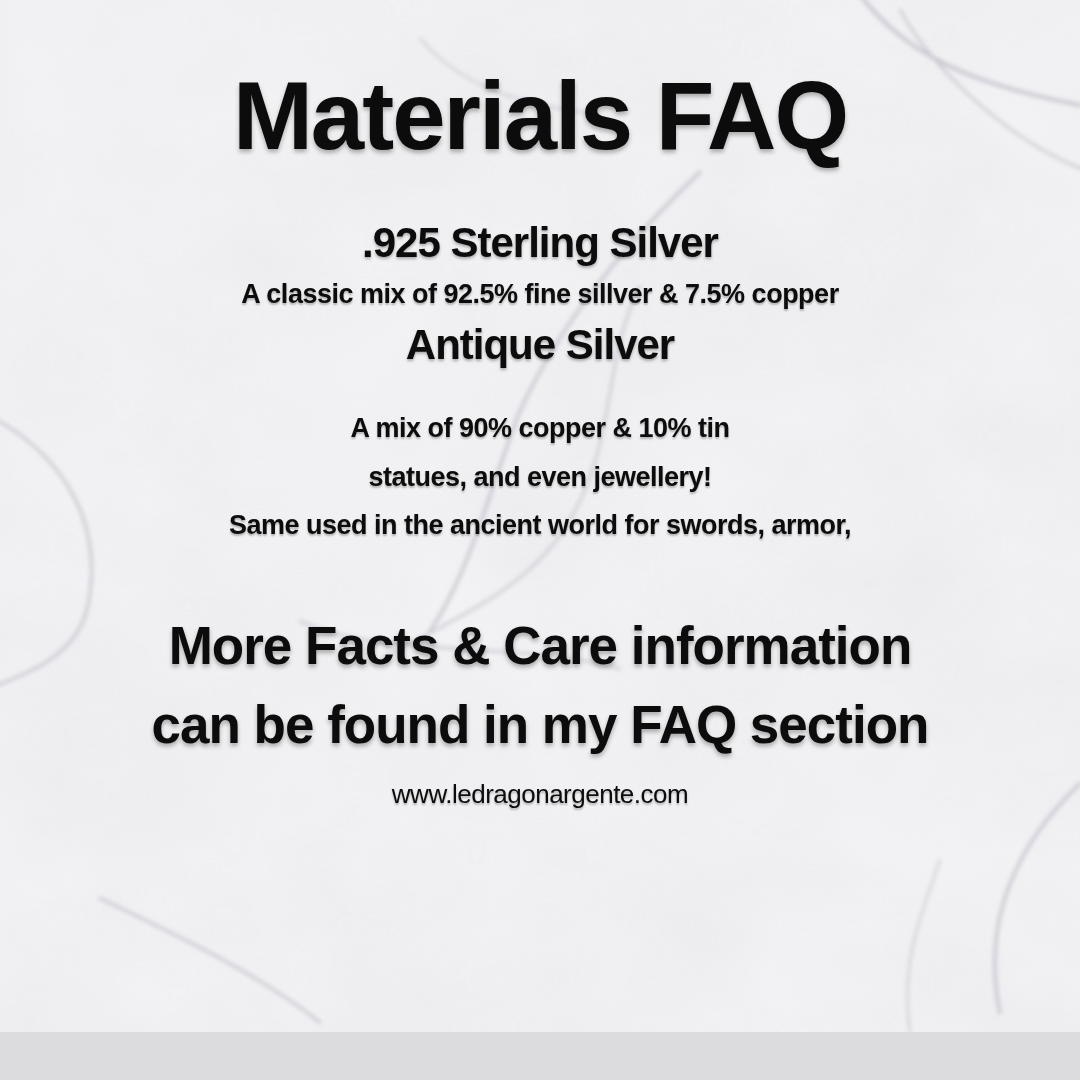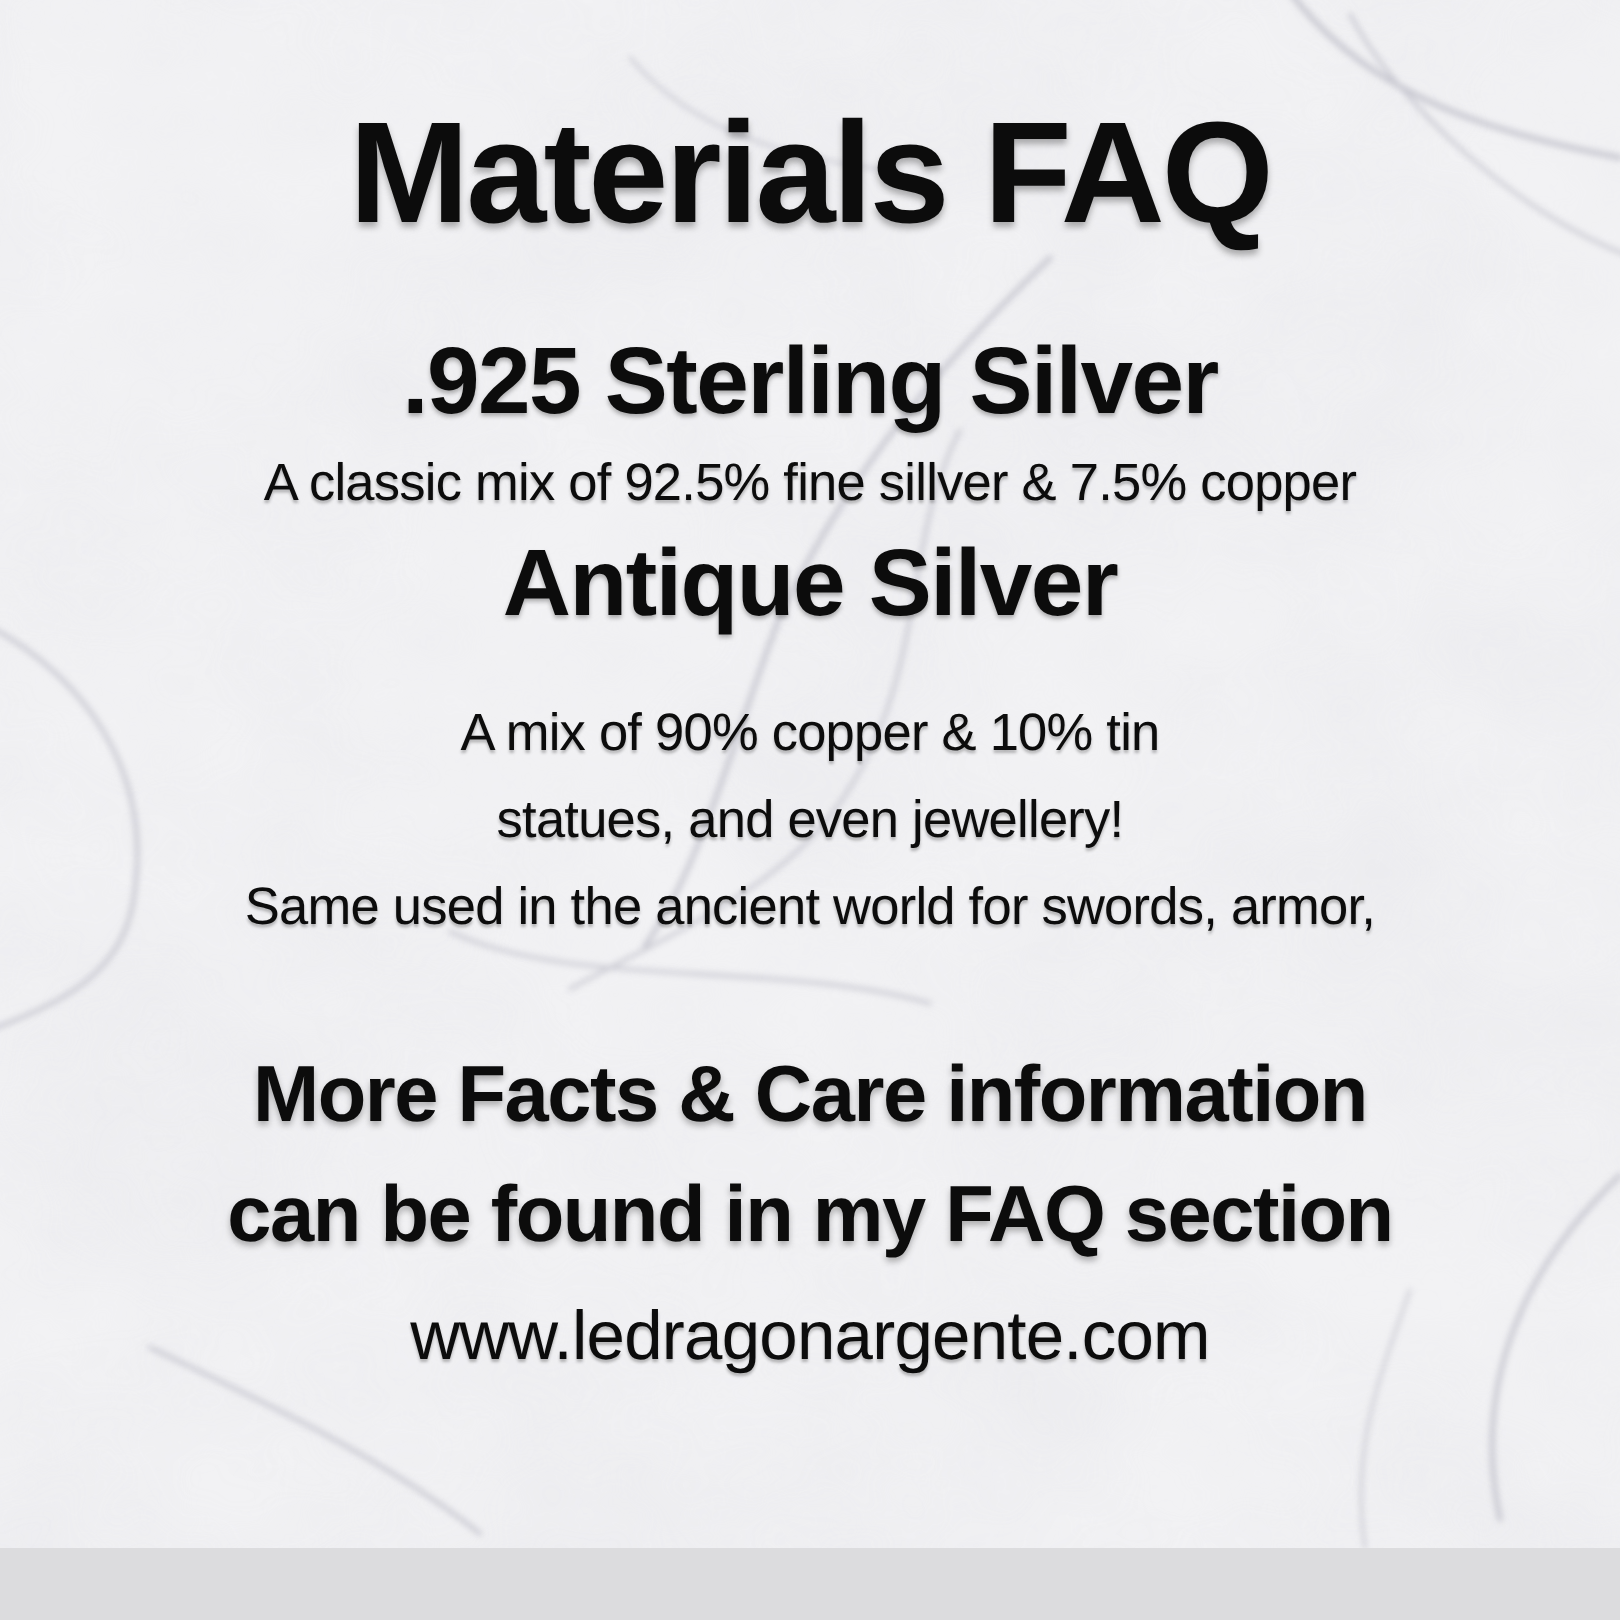--- a/index.html
+++ b/index.html
@@ -33,52 +33,52 @@
   .content > * { margin: 0; }
   .title {
     margin-top: 64px;
     font-size: 96px;
     font-weight: 700;
     letter-spacing: -2px;
     line-height: 1.08;
     text-shadow: 0 3px 4px rgba(40,40,40,0.35);
   }
   .section-heading {
-    font-size: 63px;
+    font-size: 42px;
     font-weight: 700;
     letter-spacing: -1px;
     line-height: 1.1;
     text-shadow: 0 2px 3px rgba(40,40,40,0.35);
     text-align: right;
   }
   .heading-silver { margin-top: 52px; }
   .heading-bronze { margin-top: 12px; }
   .body-line {
-    font-size: 35px;
-    font-weight: 400;
+    font-size: 27px;
+    font-weight: 700;
     letter-spacing: -0.5px;
     line-height: 1.2;
     text-shadow: 0 2px 2px rgba(40,40,40,0.3);
   }
   .silver-line-1 { margin-top: 12px; }
   .silver-line-2 { margin-top: 18px; }
   .bronze-line-1 { margin-top: 44px; }
   .bronze-line-2 { margin-top: 16px; }
   .bronze-line-3 { margin-top: 16px; }
   .footer-block {
     margin-top: 64px;
     font-size: 53px;
     font-weight: 700;
     letter-spacing: -1px;
     line-height: 1.5;
     text-shadow: 0 3px 4px rgba(40,40,40,0.35);
   }
   .website {
     margin-top: 14px;
-    font-size: 46px;
+    font-size: 26px;
     font-weight: 400;
     letter-spacing: -0.5px;
     text-shadow: 0 2px 2px rgba(40,40,40,0.3);
   }
 </style>
 </head>
 <body>
 
 <div class="canvas">
 

